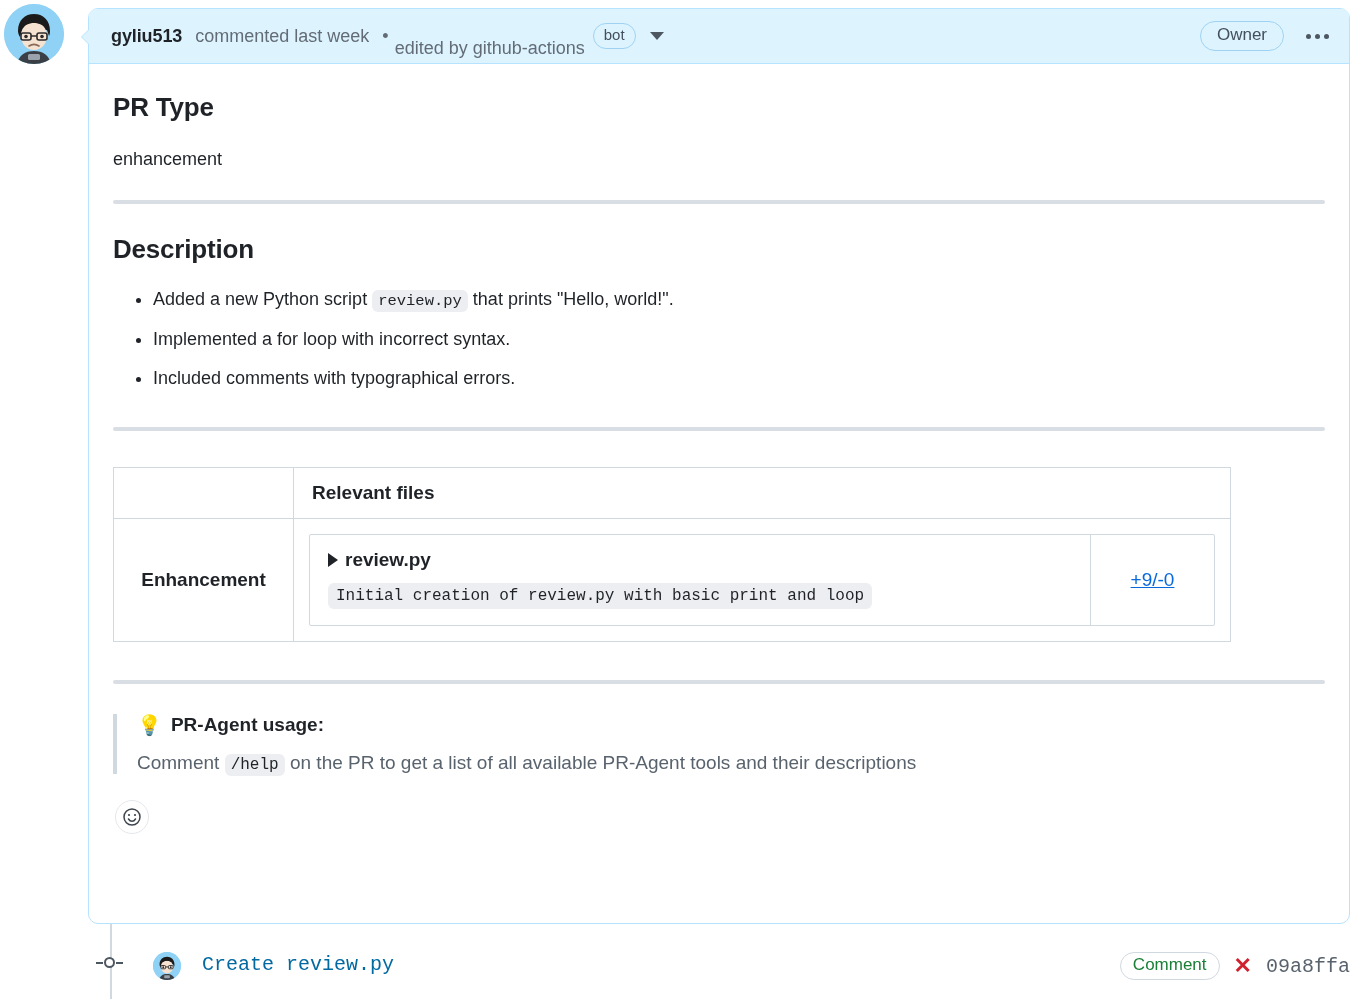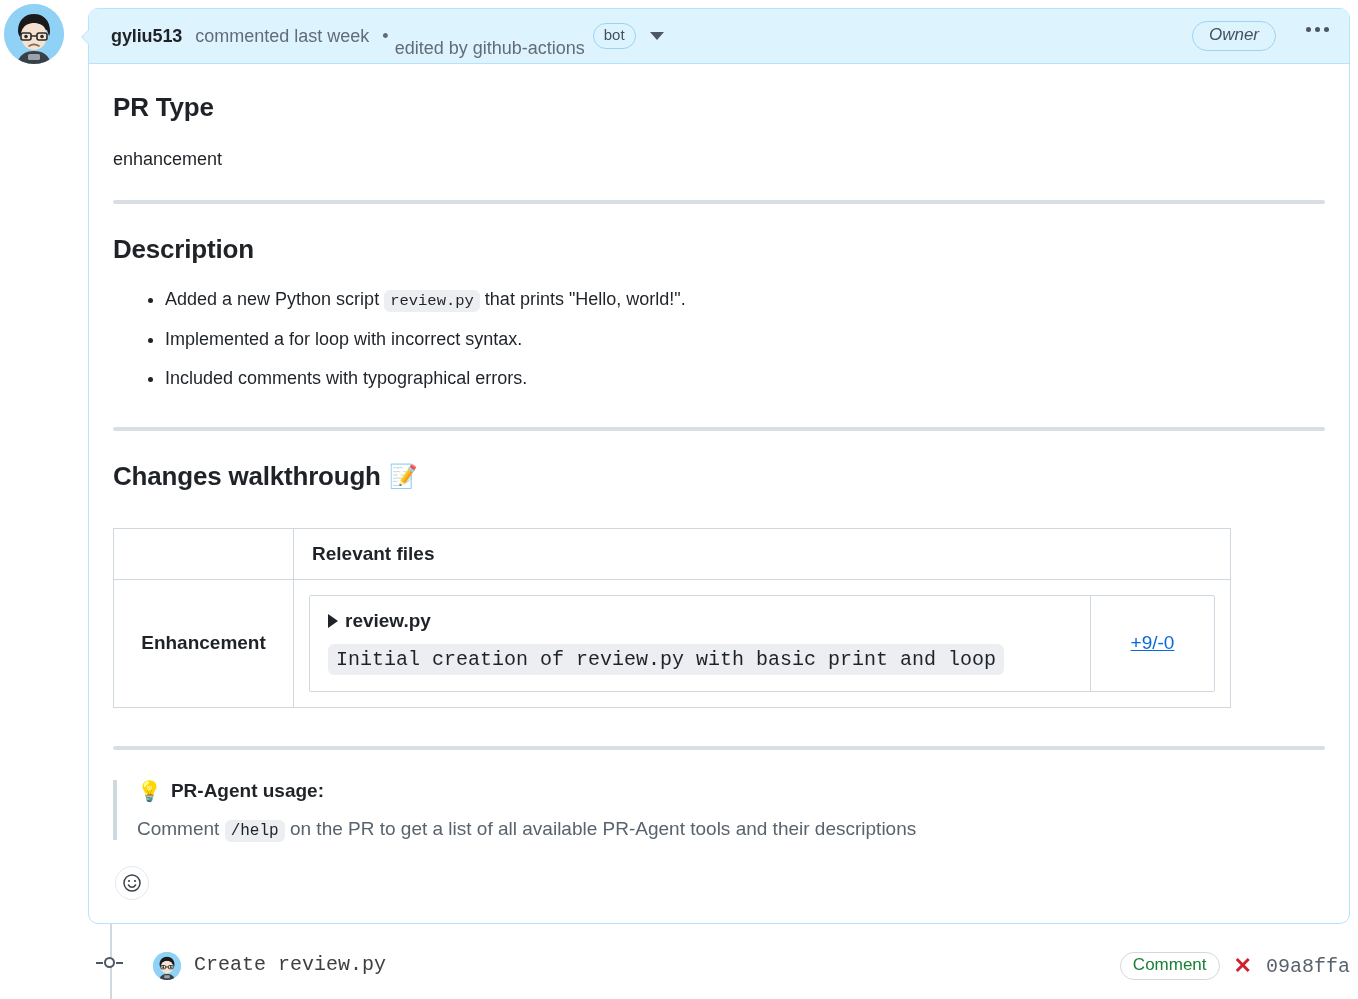--- a/index.html
+++ b/index.html
@@ -73,21 +73,21 @@
     margin-left: 8px;
     line-height: 1.3;
   }
   .caret {
     width: 0; height: 0; margin-left: 14px;
     border-left: 7px solid transparent;
     border-right: 7px solid transparent;
     border-top: 8px solid #4d5761;
   }
   .hdr-right {
-    margin-left: auto; display: flex; align-items: flex-start; gap: 26px; font-style: italic;
+    margin-left: auto; display: flex; align-items: center; gap: 18px;
   }
   .owner-pill {
     border: 1px solid #9fd2f2;
     border-radius: 20px;
     padding: 3px 16px 5px;
     font-size: 17px;
     color: #44505c;
     background: transparent;
   }
   .kebab {
@@ -112,21 +112,21 @@
     font-size: 18px; margin-top: 26px; color: #1f2328;
   }
   hr.rule {
     border: 0; height: 4px; background: #d8dee4;
     margin: 30px 0 30px 0; border-radius: 2px;
   }
   ul.bullets {
     margin: 22px 0 0 0; padding-left: 40px;
   }
   ul.bullets li {
-    font-size: 18px; line-height: 1.35; margin-bottom: 15px; color: #1f2328; margin-left: 12px;
+    font-size: 18px; line-height: 1.35; margin-bottom: 15px; color: #1f2328;
   }
   code.inline {
     font-family: "Liberation Mono", monospace;
     background: #eceef1;
     border-radius: 6px;
     padding: 2px 6px;
     font-size: 15.5px;
     color: #1f2328;
   }
 
@@ -166,21 +166,21 @@
   .tri {
     width: 0; height: 0;
     border-top: 7px solid transparent;
     border-bottom: 7px solid transparent;
     border-left: 10px solid #1f2328;
   }
   .file-desc {
     display: inline-block;
     margin-top: 12px;
     font-family: "Liberation Mono", monospace;
-    font-size: 20px;
+    font-size: 16px;
     background: #eceef1;
     border-radius: 6px;
     padding: 4px 8px;
     color: #1f2328;
     white-space: nowrap;
   }
   .diff-cell {
     width: 124px;
     border-left: 1px solid #d1d9e0;
     display: flex; align-items: center; justify-content: center;
@@ -231,23 +231,23 @@
     border: 2px solid #4d5761; background: #fff;
     margin: 0 1px;
   }
   .commit-avatar {
     position: absolute; left: 65px; top: 28px;
     width: 28px; height: 28px; border-radius: 50%;
     background: #8fd2f5; overflow: hidden;
   }
   .commit-avatar svg { display:block; width:28px; height:28px; }
   .commit-msg {
-    position: absolute; left: 106px; top: 29px;
+    position: absolute; left: 114px; top: 29px;
     font-family: "Liberation Mono", monospace;
-    font-size: 20px; color: #404040;
+    font-size: 20px; color: #0369a1;
   }
   .commit-right {
     position: absolute; right: 8px; top: 28px;
     display: flex; align-items: center; gap: 14px;
   }
   .verified {
     border: 1px solid #d1d9e0; border-radius: 20px;
     padding: 2px 12px 4px;
     color: #1a7f37; font-size: 17px; background: #fff;
   }
@@ -318,24 +318,20 @@
         <li>
           <span>Implemented a for loop with incorrect syntax.</span>
         </li>
         <li>
           <span>Included comments with typographical errors.</span>
         </li>
       </ul>
 
       <hr class="rule" style="margin-top:36px;">
 
-      <h2 class="section walk-title">
-        <span>Changes walkthrough</span>
-        <span class="emoji">📝</span>
-      </h2>
 
       <table class="walk">
         <thead>
           <tr>
             <th class="blank"></th>
             <th class="relevant">Relevant files</th>
           </tr>
         </thead>
         <tbody>
           <tr>

